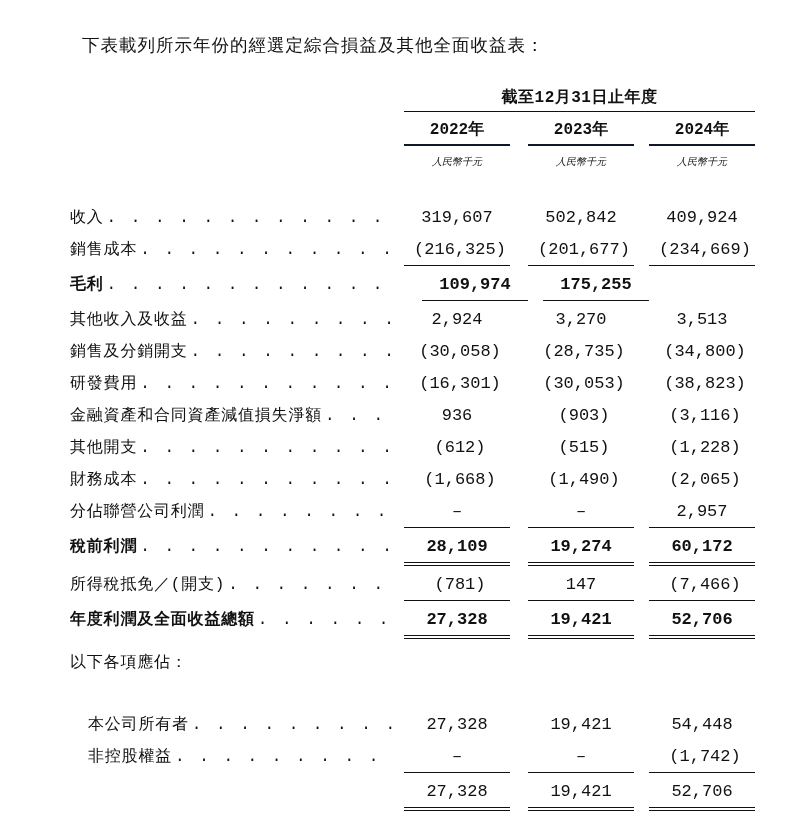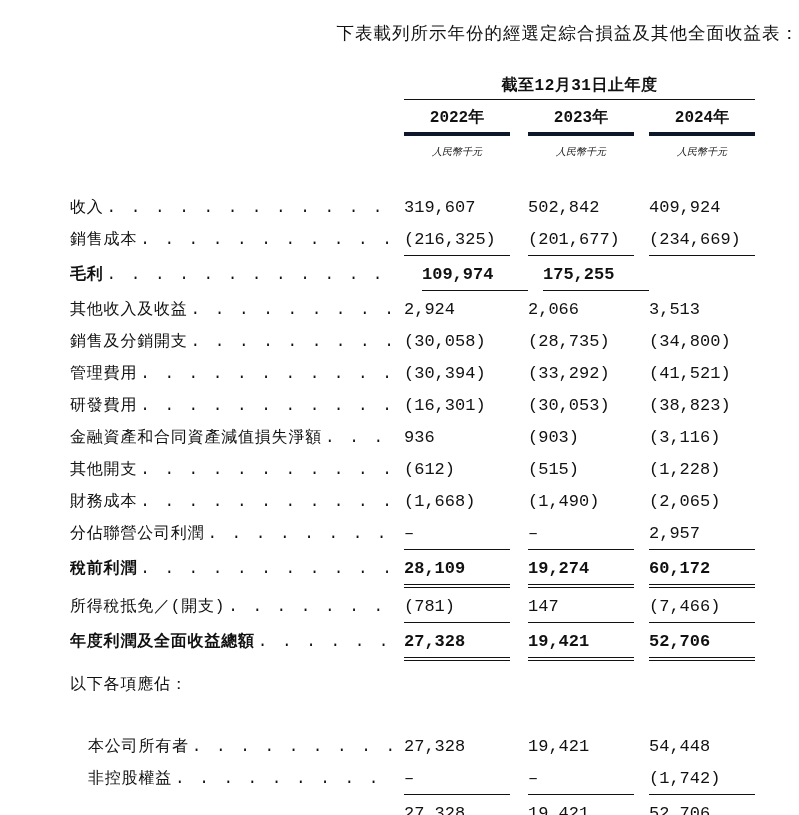--- a/index.html
+++ b/index.html
@@ -12,26 +12,25 @@
     width: 799px;
     height: 815px;
     background: #ffffff;
     color: #111111;
     font-family: "Liberation Serif", "DejaVu Serif", serif;
     overflow: hidden;
     box-sizing: border-box;
     padding: 22px 0 0 70px;
   }
   .intro {
-    margin: 0;
+    margin: 12px;
     font-size: 17.5px;
     letter-spacing: 1px;
     line-height: 22px;
     white-space: nowrap;
-    text-align: right;
   }
   .fin-table {
     margin-top: 32px;
     width: 685px;
     font-family: Liberation Mono, monospace;
   }
   .hrow {
     display: flex;
     align-items: flex-end;
   }
@@ -51,21 +50,21 @@
   }
   .years-row { margin-top: 9px; }
   .year-cell {
     width: 106px;
     flex: none;
     text-align: center;
     font-weight: bold;
     font-size: 16px;
     line-height: 19px;
     padding-bottom: 4px;
-    border-bottom: 4px solid #0f172a;
+    border-bottom: 2px solid #0f172a;
   }
   .units-row { margin-top: 7px; }
   .unit-cell {
     width: 106px;
     flex: none;
     text-align: center;
     font-style: italic;
     font-size: 10px;
     line-height: 19px;
   }
@@ -95,21 +94,21 @@
   }
   .dots::after {
     content: ". . . . . . . . . . . . . . . . . . . . . . . . . . . . . . . . . . . . . . . . . . . .";
     font-size: 16px;
     letter-spacing: 2.5px;
     font-weight: normal;
   }
   .c-num {
     width: 106px;
     flex: none;
-    text-align: left;
+    text-align: center;
     font-size: 17px;
     line-height: 21px;
     padding: 5px 0;
     box-sizing: content-box;
   }
   .c-num.r-single { border-bottom: 1px solid #111; }
   .c-num.r-double { border-bottom: 4px double #111; }
   .row.ruled { margin-bottom: 3px; }
   .row.bold .lbl, .row.bold .num { font-weight: bold; }
   .num.paren { margin-right: -6px; }
@@ -180,45 +179,34 @@
           <div class="g2"></div>
           <div class="c-num r-single"><span class="num">175,255</span></div>
         </div>
         <div class="row">
           <div class="c-label">
             <span class="lbl">其他收入及收益</span>
             <span class="dots"></span>
           </div>
           <div class="c-num"><span class="num">2,924</span></div>
           <div class="g1"></div>
-          <div class="c-num"><span class="num">2,066</span></div>
+          <div class="c-num"><span class="num">3,270</span></div>
           <div class="g2"></div>
           <div class="c-num"><span class="num">3,513</span></div>
         </div>
         <div class="row">
           <div class="c-label">
             <span class="lbl">銷售及分銷開支</span>
             <span class="dots"></span>
           </div>
           <div class="c-num"><span class="num paren">(30,058)</span></div>
           <div class="g1"></div>
           <div class="c-num"><span class="num paren">(28,735)</span></div>
           <div class="g2"></div>
           <div class="c-num"><span class="num paren">(34,800)</span></div>
-        </div>
-        <div class="row">
-          <div class="c-label">
-            <span class="lbl">管理費用</span>
-            <span class="dots"></span>
-          </div>
-          <div class="c-num"><span class="num paren">(30,394)</span></div>
-          <div class="g1"></div>
-          <div class="c-num"><span class="num paren">(33,292)</span></div>
-          <div class="g2"></div>
-          <div class="c-num"><span class="num paren">(41,521)</span></div>
         </div>
         <div class="row">
           <div class="c-label">
             <span class="lbl">研發費用</span>
             <span class="dots"></span>
           </div>
           <div class="c-num"><span class="num paren">(16,301)</span></div>
           <div class="g1"></div>
           <div class="c-num"><span class="num paren">(30,053)</span></div>
           <div class="g2"></div>

